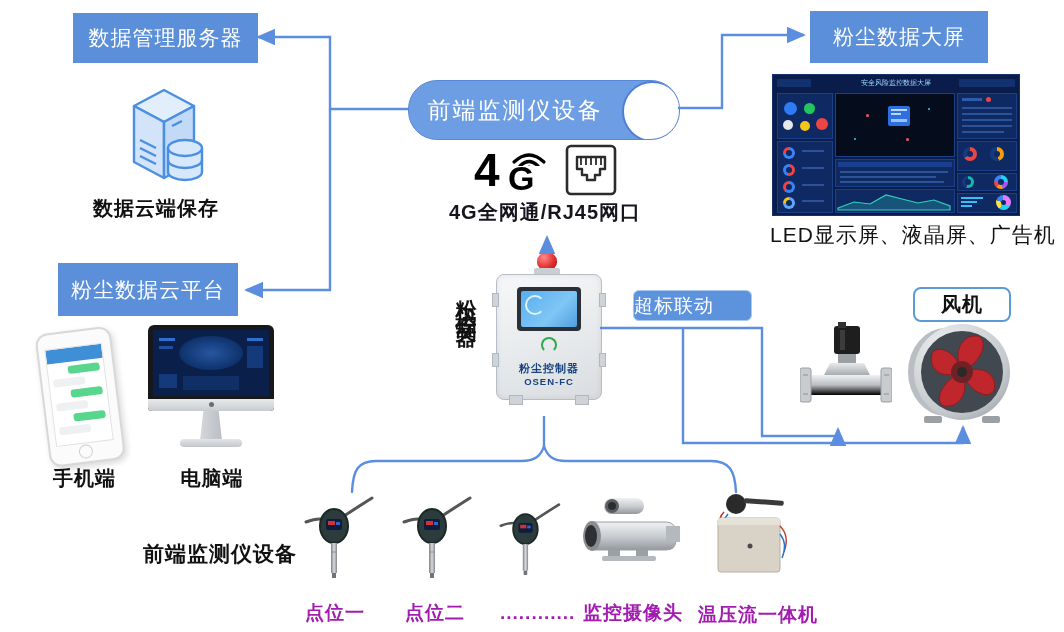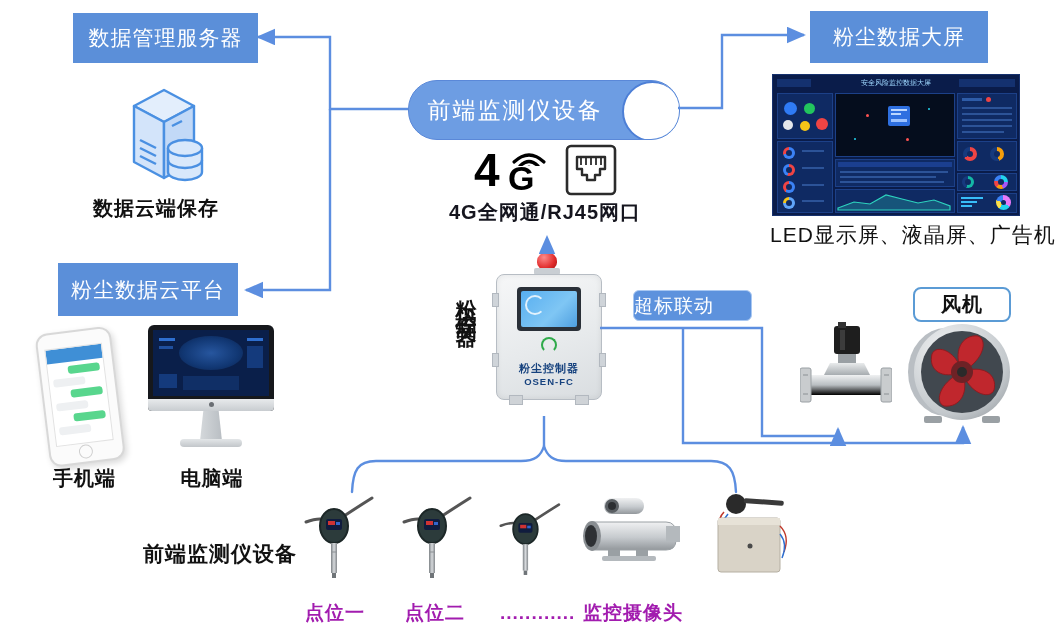--- a/index.html
+++ b/index.html
@@ -436,14 +436,15 @@
     <circle cx="26" cy="16" r="10" fill="#2a2a2a"></circle>
     <rect x="34" y="10" width="40" height="5" rx="2" transform="rotate(4 34 10)" fill="#3a3a3a"></rect>
     <path d="M14 24 q-6 6 -4 14" stroke="#c0392b" stroke-width="1.6" fill="none"></path>
     <path d="M18 26 q-7 8 -5 16" stroke="#2e6fd0" stroke-width="1.6" fill="none"></path>
     <rect x="8" y="30" width="62" height="54" rx="3" fill="#d9d3c7" stroke="#b5afa2"></rect>
     <rect x="8" y="30" width="62" height="7" fill="#e7e2d7"></rect>
     <circle cx="40" cy="58" r="2.5" fill="#4a4a4a"></circle>
     <path d="M70 38 q10 10 4 26" stroke="#c0392b" stroke-width="1.4" fill="none"></path>
     <path d="M70 46 q8 10 2 24" stroke="#2e6fd0" stroke-width="1.4" fill="none"></path>
   </svg>
+  <div class="abs smallcap" style="left:698px;top:578px;width:120px;text-align:center;">温压流一体机</div>
 
 </div>
 
 </body></html>

